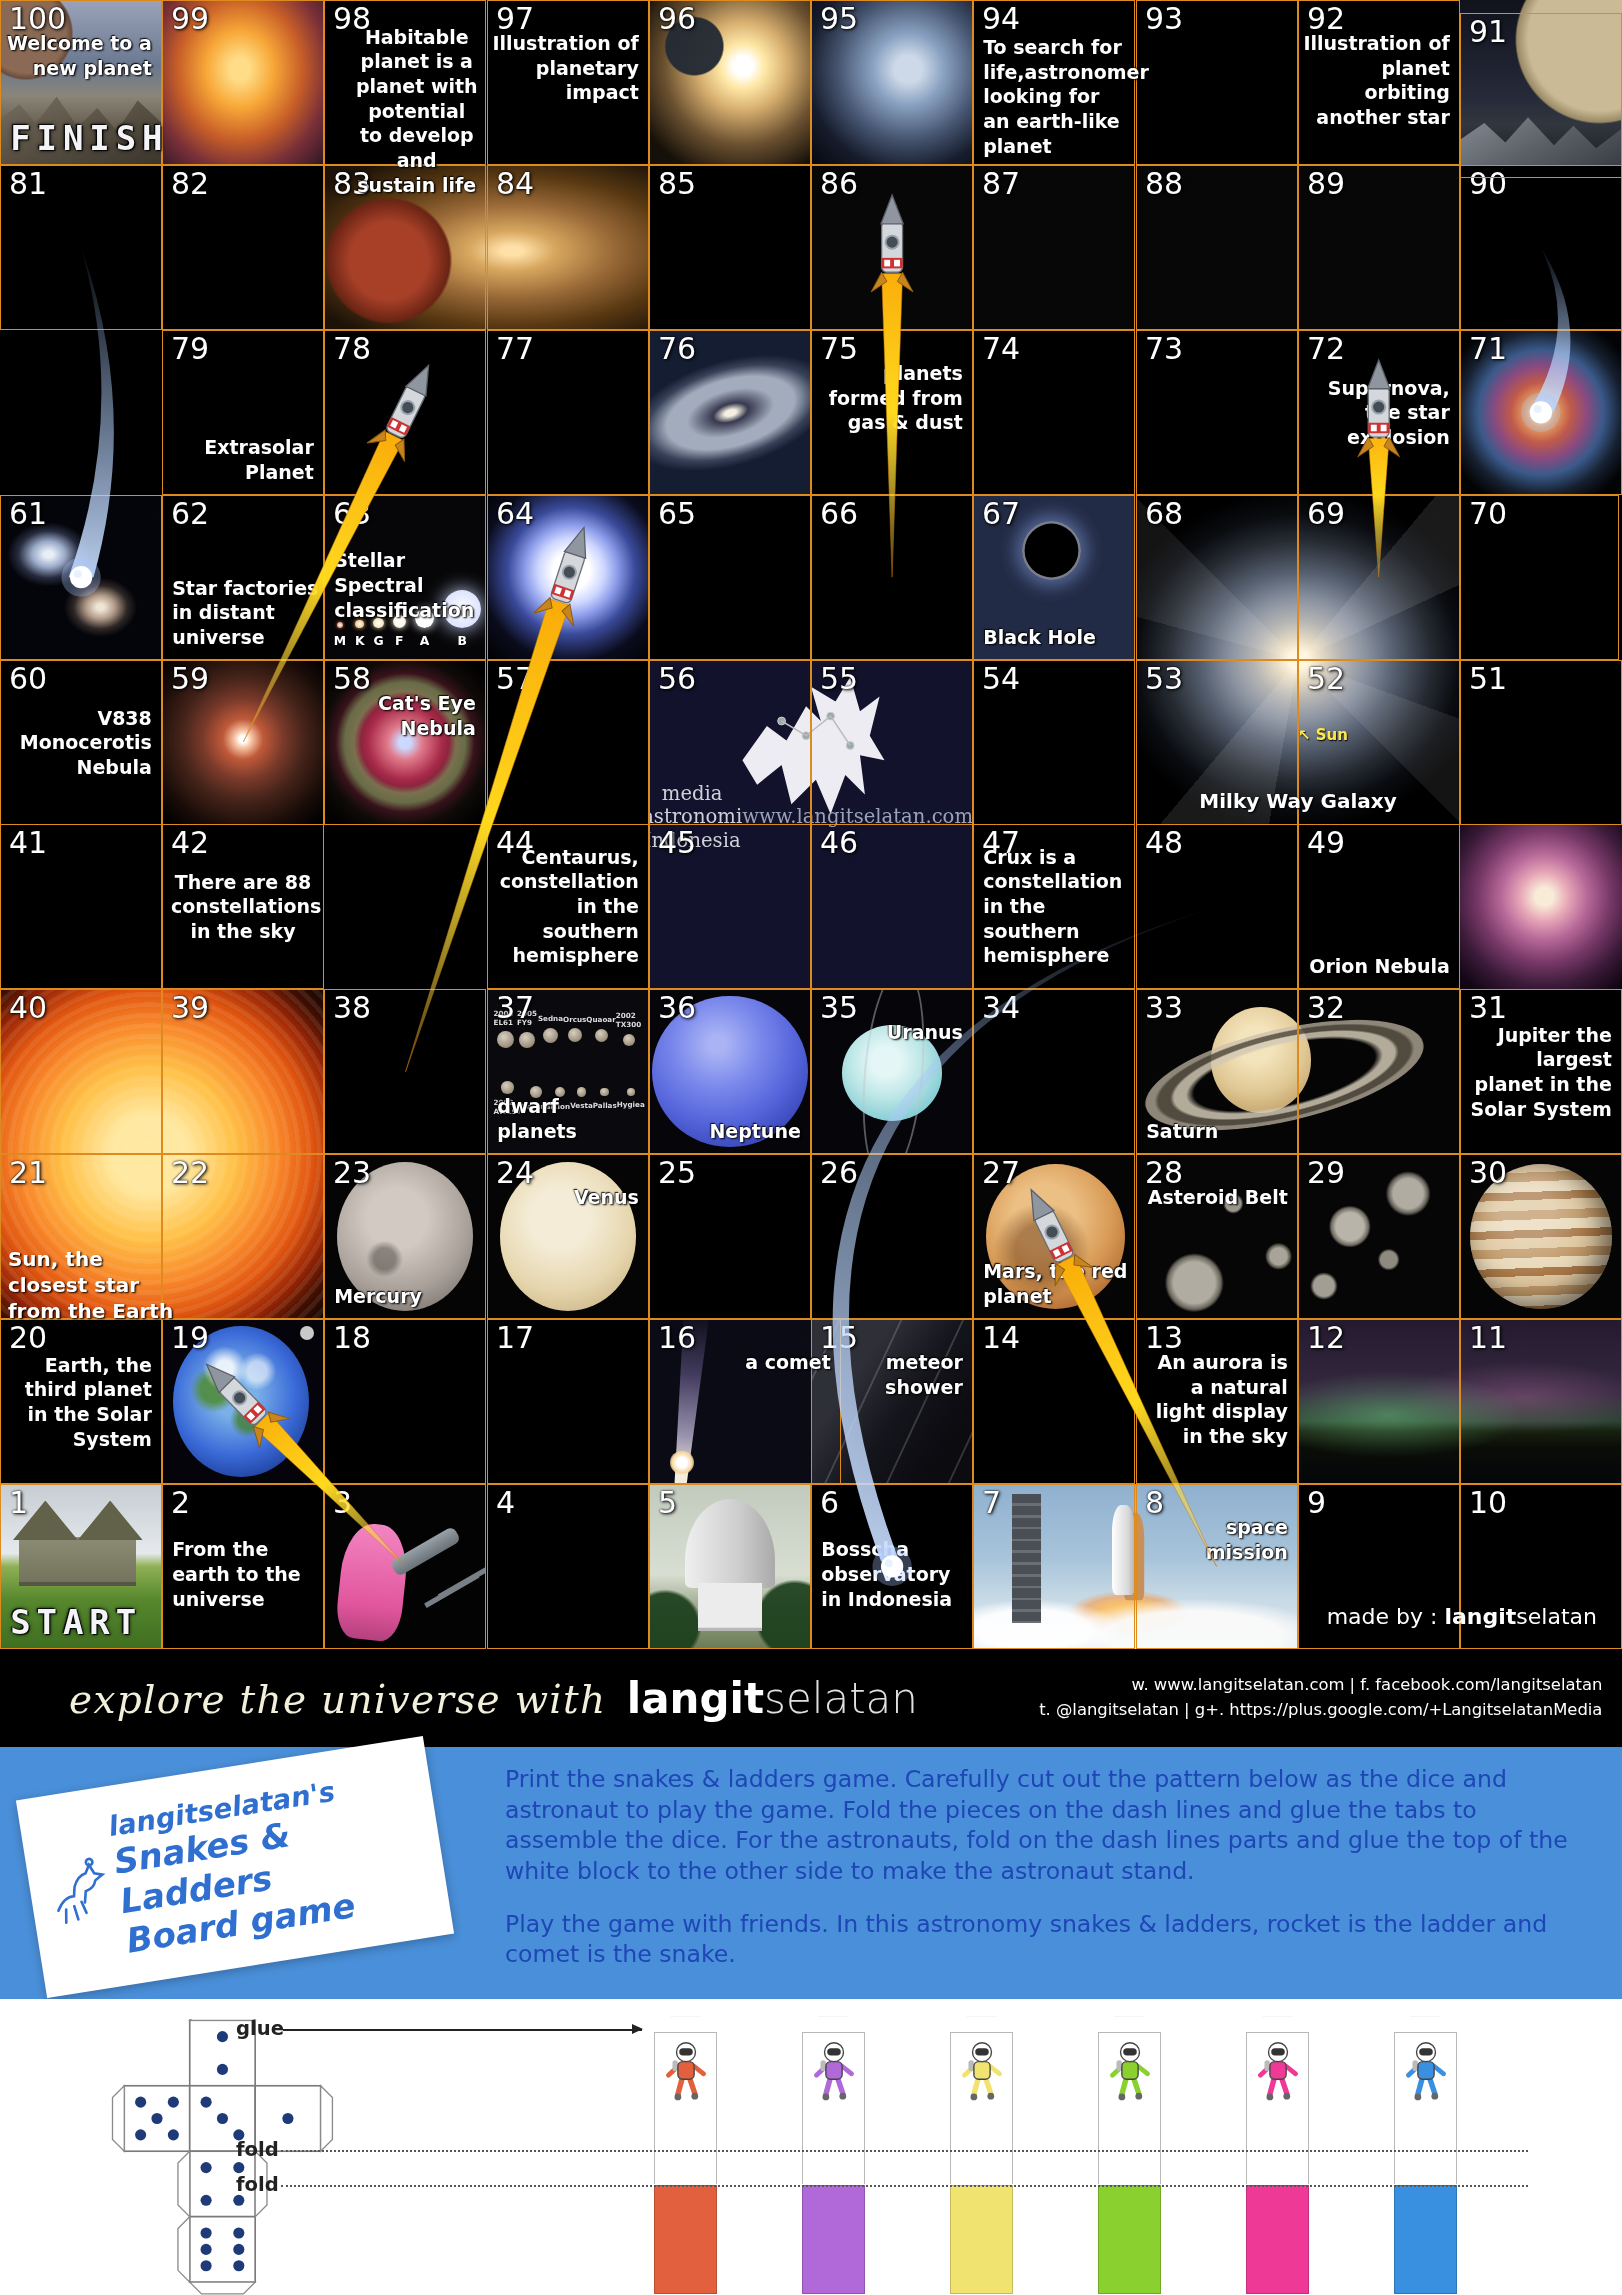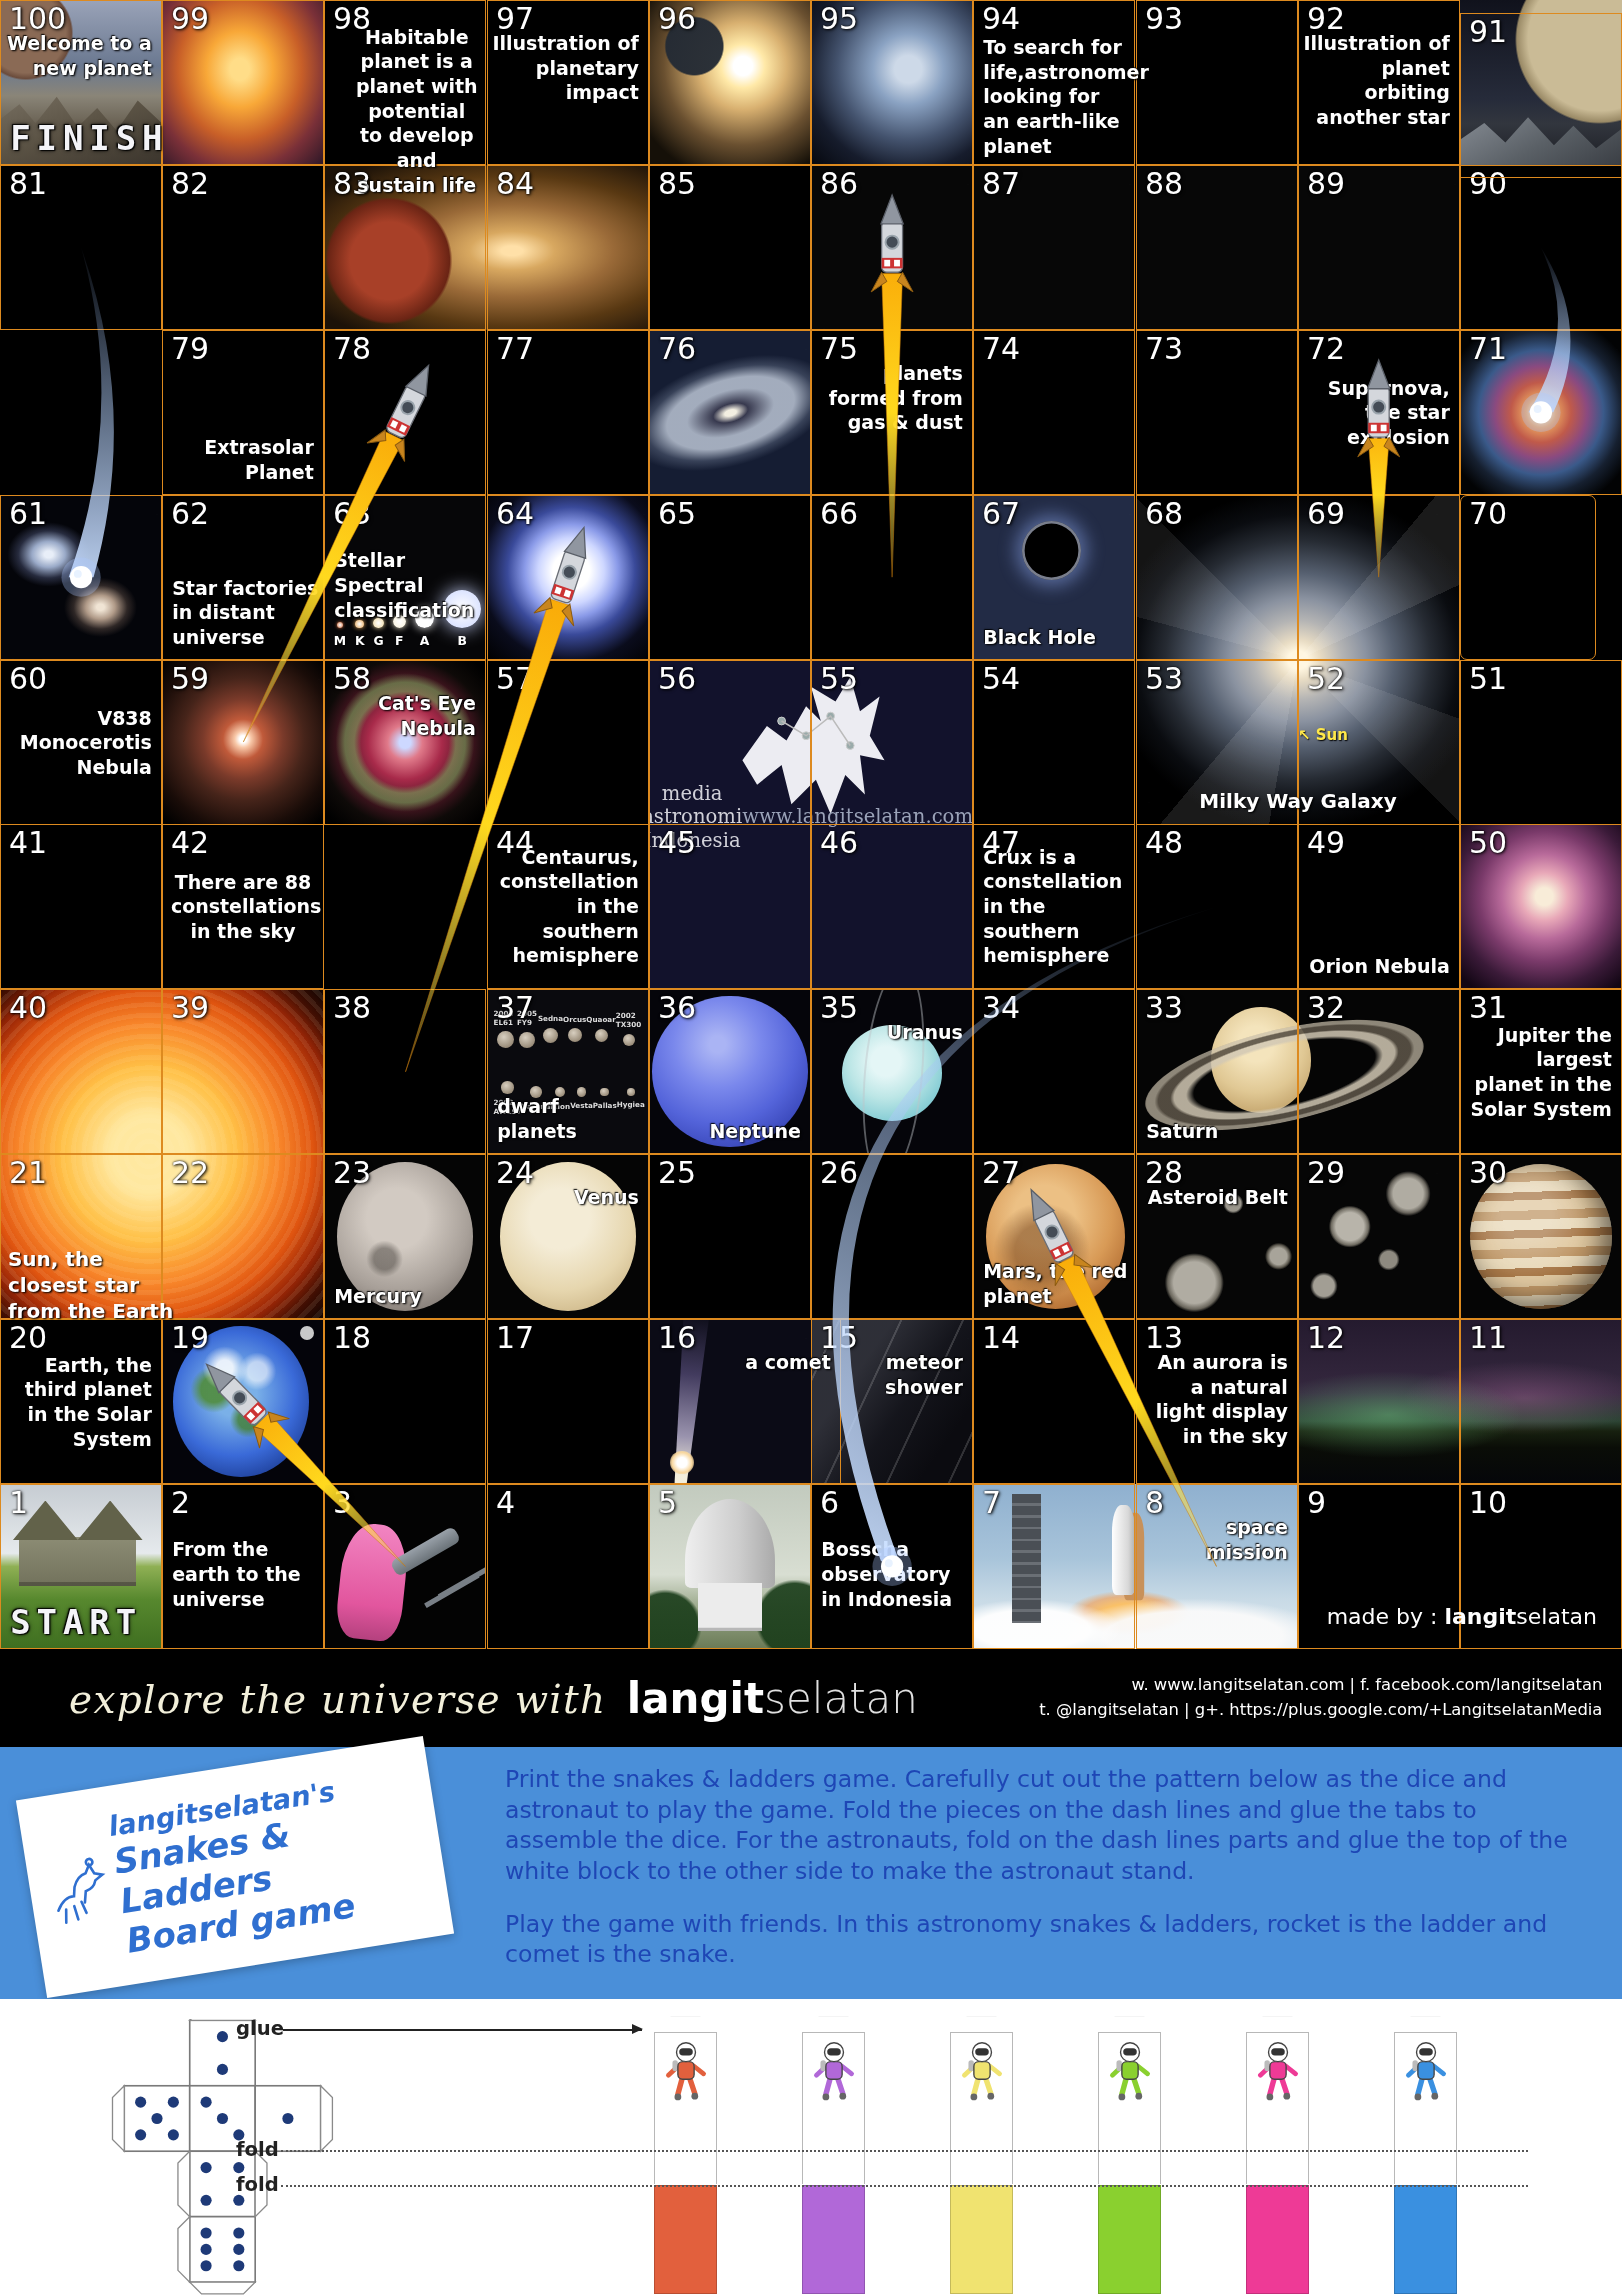--- a/index.html
+++ b/index.html
@@ -591,23 +591,20 @@
           <span class="num">47</span>
           <div class="lbl p-cl">Crux is a constellation in the southern hemisphere</div>
         </div>
         <div class="cell" style="left: 1136px; top: 824px; width: 162px; height: 165px;">
           <span class="num">48</span>
         </div>
         <div class="cell" style="left: 1298px; top: 824px; width: 162px; height: 165px;">
           <span class="num">49</span>
           <div class="lbl p-br">Orion Nebula</div>
         </div>
-        <div class="cell" style="left: 1460px; top: 824px; width: 162px; height: 165px;">
-          <span class="num">50</span>
-        </div>
         <div class="cell" style="left: 1460px; top: 660px; width: 162px; height: 165px;">
           <span class="num">51</span>
         </div>
         <div class="cell" style="left: 1298px; top: 660px; width: 162px; height: 165px;">
           <span class="num">52</span>
         </div>
         <div class="cell" style="left: 1136px; top: 660px; width: 162px; height: 165px;">
           <span class="num">53</span>
         </div>
         <div class="cell" style="left: 973px; top: 660px; width: 162px; height: 165px;">
@@ -656,21 +653,21 @@
         <div class="cell" style="left: 973px; top: 495px; width: 162px; height: 165px;">
           <span class="num">67</span>
           <div class="lbl p-bl">Black Hole</div>
         </div>
         <div class="cell" style="left: 1136px; top: 495px; width: 162px; height: 165px;">
           <span class="num">68</span>
         </div>
         <div class="cell" style="left: 1298px; top: 495px; width: 162px; height: 165px;">
           <span class="num">69</span>
         </div>
-        <div class="cell" style="left: 1460px; top: 495px; width: 136px; height: 165px; border-radius: 7px;">
+        <div class="cell" style="left: 1460px; top: 495px; width: 159px; height: 165px;">
           <span class="num">70</span>
         </div>
         <div class="cell" style="left: 1460px; top: 330px; width: 162px; height: 165px;">
           <span class="num">71</span>
         </div>
         <div class="cell" style="left: 1298px; top: 330px; width: 162px; height: 165px;">
           <span class="num">72</span>
           <div class="lbl p-cr">Supernova, the star explosion</div>
         </div>
         <div class="cell" style="left: 1136px; top: 330px; width: 162px; height: 165px;">

